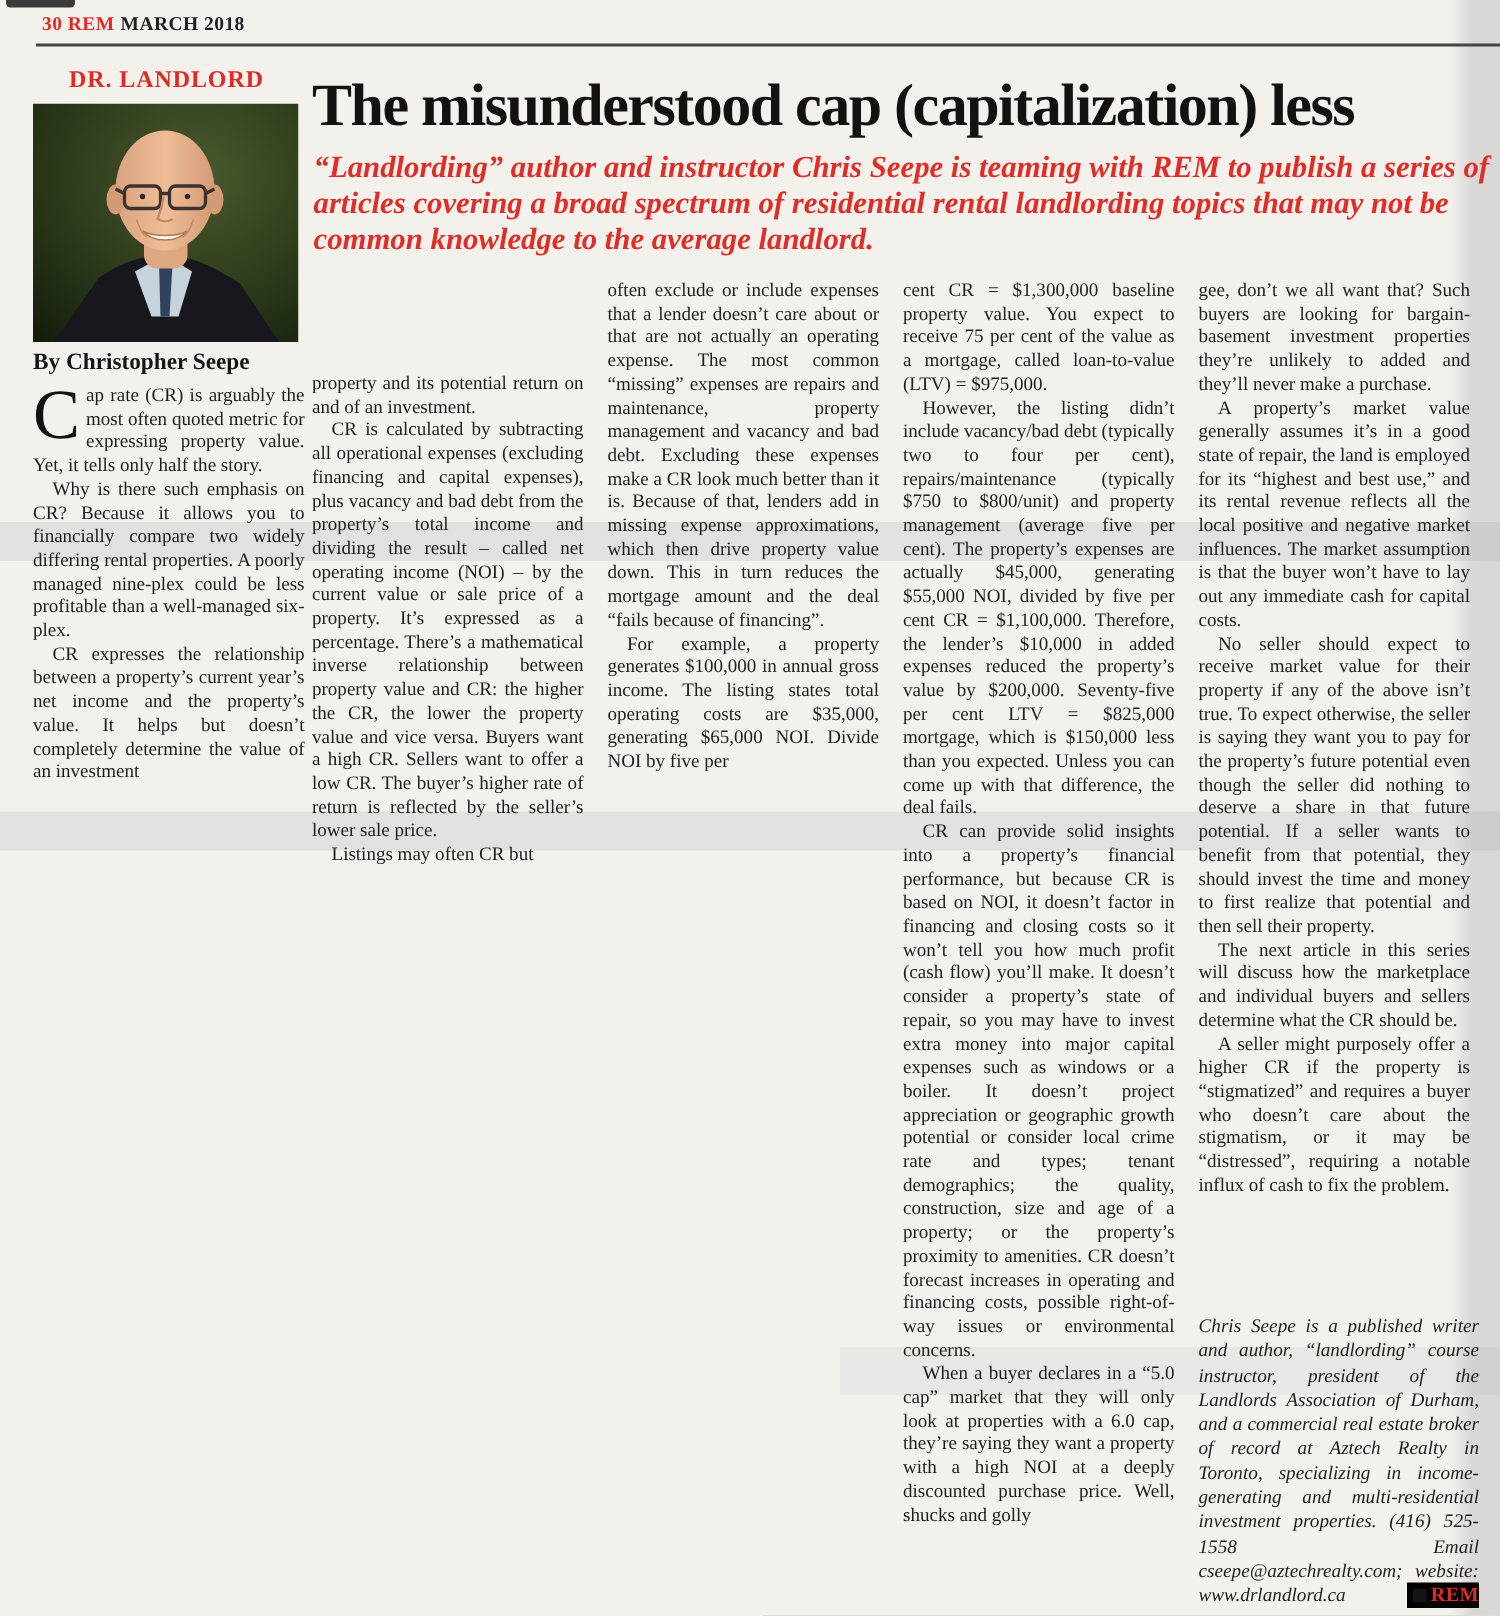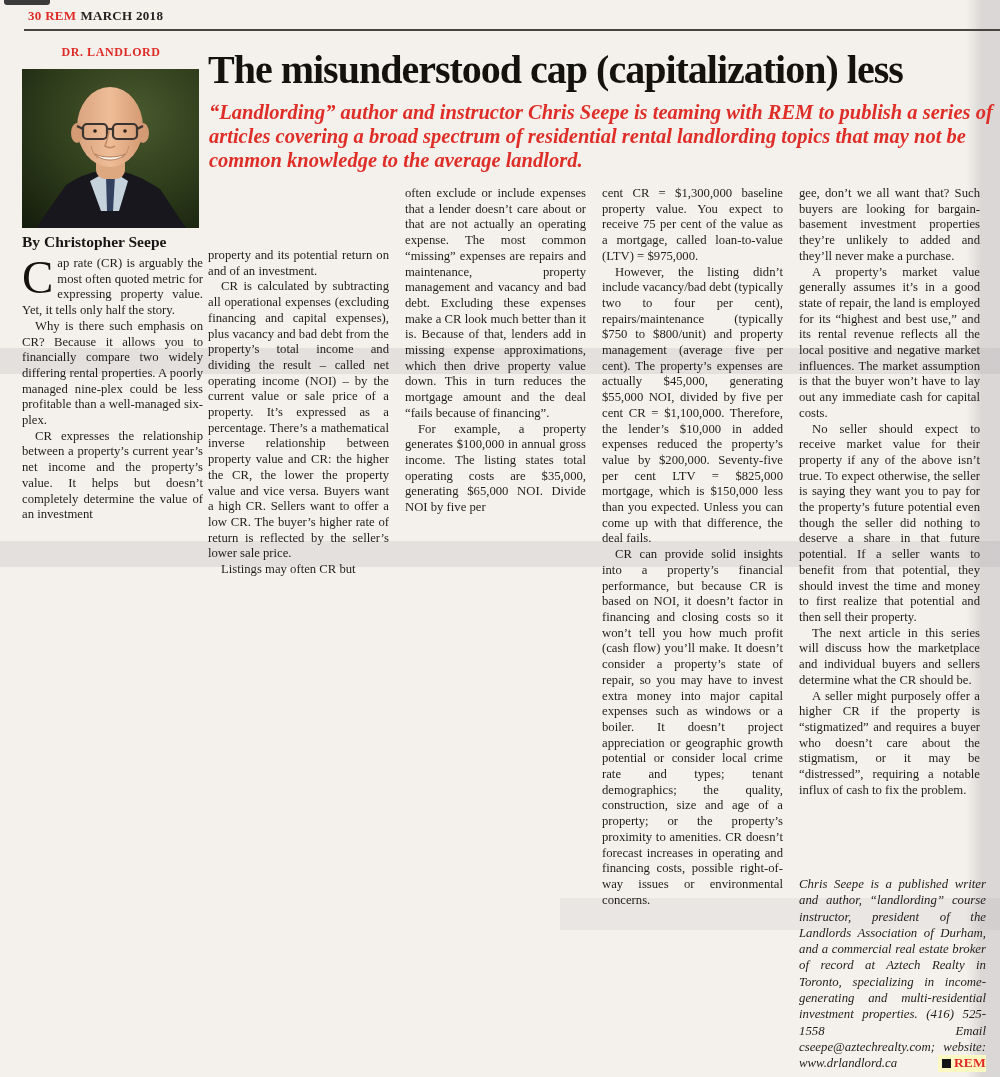--- a/index.html
+++ b/index.html
@@ -19,21 +19,21 @@
   .band3{top:898px;height:32px;left:560px;width:440px;background:rgba(168,166,168,.14);}
 
   
   .masthead{position:absolute;left:28px;top:8px;font-size:13px;font-weight:700;letter-spacing:.3px;}
   .masthead .issue{color:#de2b26;}
   .masthead .date{color:#232120;margin-left:4px;}
   .masthead-rule{position:absolute;left:24px;right:0;top:29px;height:2px;background:#47453f;}
 
   
   .rail-tag{position:absolute;left:22px;top:45px;width:178px;text-align:center;
-    font-size:12px;font-weight:700;color:#de2b26;letter-spacing:.6px;}
+    font-size:16px;font-weight:700;color:#de2b26;letter-spacing:.6px;}
   .photo{position:absolute;left:22px;top:69px;width:177px;height:159px;display:block;}
   .byline{position:absolute;left:22px;top:233px;font-size:15.5px;font-weight:700;color:#181614;}
 
   
   .headline{position:absolute;left:208px;top:46px;width:790px;
     font-size:40px;font-weight:700;letter-spacing:-1px;white-space:nowrap;color:#14120f;}
   .standfirst{position:absolute;left:209px;top:101px;width:784px;
     font-size:20.5px;line-height:23.8px;font-weight:700;font-style:italic;color:#df2e28;}
 
   
@@ -43,21 +43,21 @@
   .col-1{left:22px;top:256px;}
   .col-2{left:208px;top:200px;margin-top:48px;}
   .col-3{left:405px;top:186px;}
   .col-4{left:602px;top:186px;}
   .col-5{left:799px;top:186px;}
   .dropcap{float:left;font-size:47px;line-height:37px;padding:3px 4px 0 0;font-weight:400;color:#14120f;}
 
   
   .bio{position:absolute;left:799px;top:876px;width:187px;
     font-size:12.8px;line-height:16.3px;font-style:italic;text-align:justify;color:#1f1d1b;}
-  .rem-tag{position:absolute;right:0;bottom:0;font-style:normal;display:flex;align-items:center;gap:3px;background:#fef9c3;padding-left:4px;}
+  .rem-tag{position:absolute;right:0;bottom:0;font-style:normal;display:flex;align-items:center;gap:3px;background:#000000;padding-left:4px;}
   .rem-square{display:inline-block;width:9px;height:9px;background:#151515;}
   .rem-word{font-size:13.5px;font-weight:700;color:#de2b26;letter-spacing:.2px;}
 </style>
 </head>
 <body>
 
 <div class="page">
 
   <div class="scan-smudge"></div>
   <div class="scan-strip-right"></div>
@@ -124,20 +124,21 @@
       <p>Listings may often CR but</p>
     </div>
   <div class="col col-3">
       <p class="noindent">often exclude or include expenses that a lender doesn’t care about or that are not actually an operating expense. The most common “missing” expenses are repairs and maintenance, property management and vacancy and bad debt. Excluding these expenses make a CR look much better than it is. Because of that, lenders add in missing expense approximations, which then drive property value down. This in turn reduces the mortgage amount and the deal “fails because of financing”.</p>
       <p>For example, a property generates $100,000 in annual gross income. The listing states total operating costs are $35,000, generating $65,000 NOI. Divide NOI by five per</p>
     </div>
   <div class="col col-4">
       <p class="noindent">cent CR = $1,300,000 baseline property value. You expect to receive 75 per cent of the value as a mortgage, called loan-to-value (LTV) = $975,000.</p>
       <p>However, the listing didn’t include vacancy/bad debt (typically two to four per cent), repairs/maintenance (typically $750 to $800/unit) and property management (average five per cent). The property’s expenses are actually $45,000, generating $55,000 NOI, divided by five per cent CR = $1,100,000. Therefore, the lender’s $10,000 in added expenses reduced the property’s value by $200,000. Seventy-five per cent LTV = $825,000 mortgage, which is $150,000 less than you expected. Unless you can come up with that difference, the deal fails.</p>
       <p>CR can provide solid insights into a property’s financial performance, but because CR is based on NOI, it doesn’t factor in financing and closing costs so it won’t tell you how much profit (cash flow) you’ll make. It doesn’t consider a property’s state of repair, so you may have to invest extra money into major capital expenses such as windows or a boiler. It doesn’t project appreciation or geographic growth potential or consider local crime rate and types; tenant demographics; the quality, construction, size and age of a property; or the property’s proximity to amenities. CR doesn’t forecast increases in operating and financing costs, possible right-of-way issues or environmental concerns.</p>
+      <p>When a buyer declares in a “5.0 cap” market that they will only look at properties with a 6.0 cap, they’re saying they want a property with a high NOI at a deeply discounted purchase price. Well, shucks and golly</p>
     </div>
   <div class="col col-5">
       <p class="noindent">gee, don’t we all want that? Such buyers are looking for bargain-basement investment properties they’re unlikely to added and they’ll never make a purchase.</p>
       <p>A property’s market value generally assumes it’s in a good state of repair, the land is employed for its “highest and best use,” and its rental revenue reflects all the local positive and negative market influences. The market assumption is that the buyer won’t have to lay out any immediate cash for capital costs.</p>
       <p>No seller should expect to receive market value for their property if any of the above isn’t true. To expect otherwise, the seller is saying they want you to pay for the property’s future potential even though the seller did nothing to deserve a share in that future potential. If a seller wants to benefit from that potential, they should invest the time and money to first realize that potential and then sell their property.</p>
       <p>The next article in this series will discuss how the marketplace and individual buyers and sellers determine what the CR should be.</p>
       <p>A seller might purposely offer a higher CR if the property is “stigmatized” and requires a buyer who doesn’t care about the stigmatism, or it may be “distressed”, requiring a notable influx of cash to fix the problem.</p>
     </div>
 
   <div class="bio">

